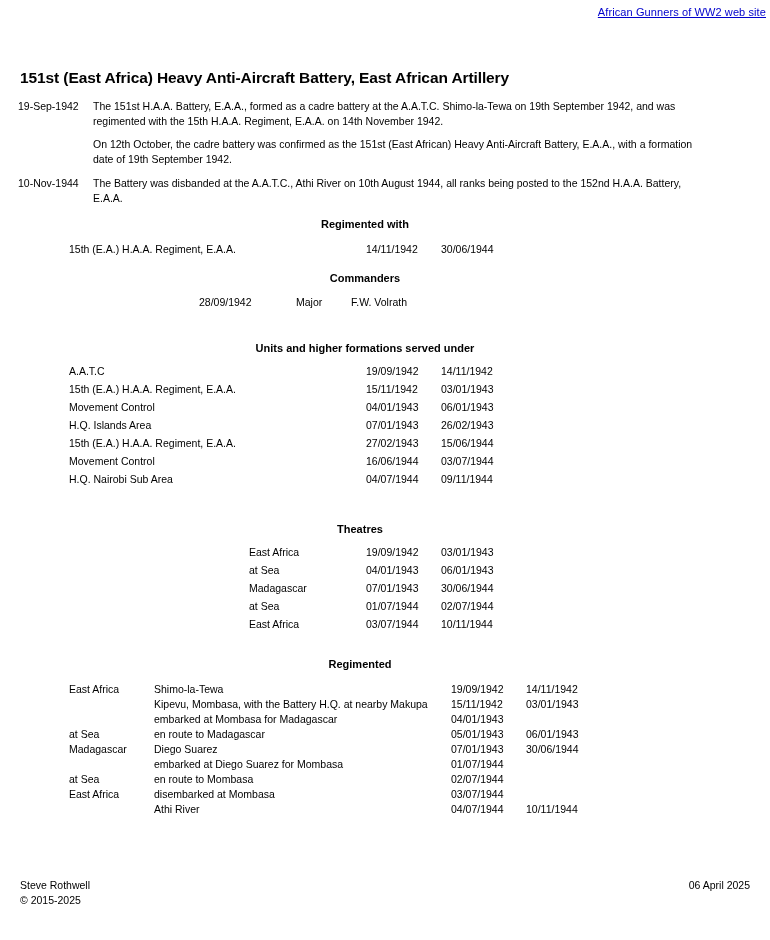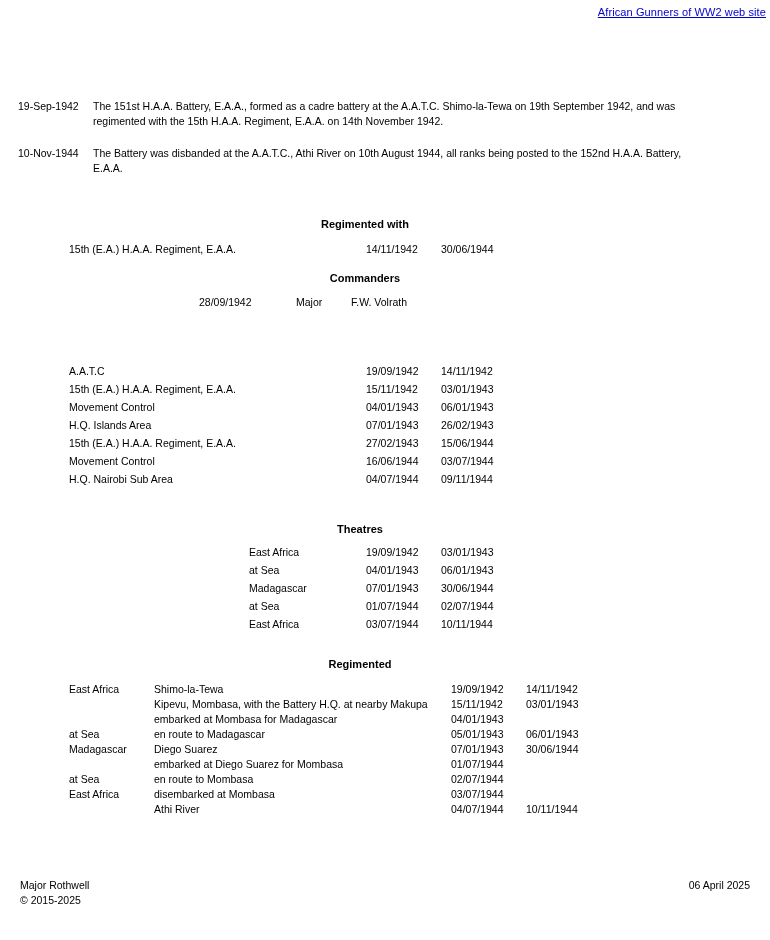--- a/index.html
+++ b/index.html
@@ -155,29 +155,33 @@
 </style>
 </head>
 <body>
 
 <div class="page">
 
   <div class="topbar">
     <a class="site-link" href="#">African Gunners of WW2 web site</a>
   </div>
 
+  <h1 class="doc-title">151st (East Africa) Heavy Anti-Aircraft Battery, East African Artillery</h1>
 
   <div class="narrative">
 
     <div class="nar-entry">
       <div class="nar-row">
         <div class="nar-date">19-Sep-1942</div>
         <div class="nar-text">The 151st H.A.A. Battery, E.A.A., formed as a cadre battery at the A.A.T.C. Shimo-la-Tewa on 19th September 1942, and was regimented with the 15th H.A.A. Regiment, E.A.A. on 14th November 1942.</div>
       </div>
       <div class="nar-gap-sm"></div>
+      <div class="nar-row">
+        <div class="nar-text indent">On 12th October, the cadre battery was confirmed as the 151st (East African) Heavy Anti-Aircraft Battery, E.A.A., with a formation date of 19th September 1942.</div>
+      </div>
     </div>
 
     <div class="nar-gap"></div>
 
     <div class="nar-entry">
       <div class="nar-row">
         <div class="nar-date">10-Nov-1944</div>
         <div class="nar-text">The Battery was disbanded at the A.A.T.C., Athi River on 10th August 1944, all ranks being posted to the 152nd H.A.A. Battery, E.A.A.</div>
       </div>
     </div>
@@ -197,20 +201,21 @@
   <div class="section-head" style="left:265px; top:272px; width:200px;">Commanders</div>
 
   <div class="tbl" style="top:296px;">
     <div class="trow">
       <span class="cell c-cmd-date">28/09/1942</span>
       <span class="cell c-cmd-rank">Major</span>
       <span class="cell c-cmd-name">F.W. Volrath</span>
     </div>
   </div>
 
+  <div class="section-head" style="left:200px; top:342px; width:330px;">Units and higher formations served under</div>
 
   <div class="tbl" style="top:365px;">
     <div class="trow">
       <span class="cell c-name">A.A.T.C</span>
       <span class="cell c-d1">19/09/1942</span>
       <span class="cell c-d2">14/11/1942</span>
     </div>
     <div class="trow">
       <span class="cell c-name">15th (E.A.) H.A.A. Regiment, E.A.A.</span>
       <span class="cell c-d1">15/11/1942</span>
@@ -327,19 +332,19 @@
     <div class="trow tight">
       <span class="cell c-loc-theatre"></span>
       <span class="cell c-loc-place">Athi River</span>
       <span class="cell c-loc-d1">04/07/1944</span>
       <span class="cell c-loc-d2">10/11/1944</span>
     </div>
   </div>
 
   <div class="footer">
     <div class="foot-left">
-      <div>Major Rothwell</div>
+      <div>Steve Rothwell</div>
       <div>© 2015-2025</div>
     </div>
     <div class="foot-right">06 April 2025</div>
   </div>
 
 </div>
 
 </body></html>

